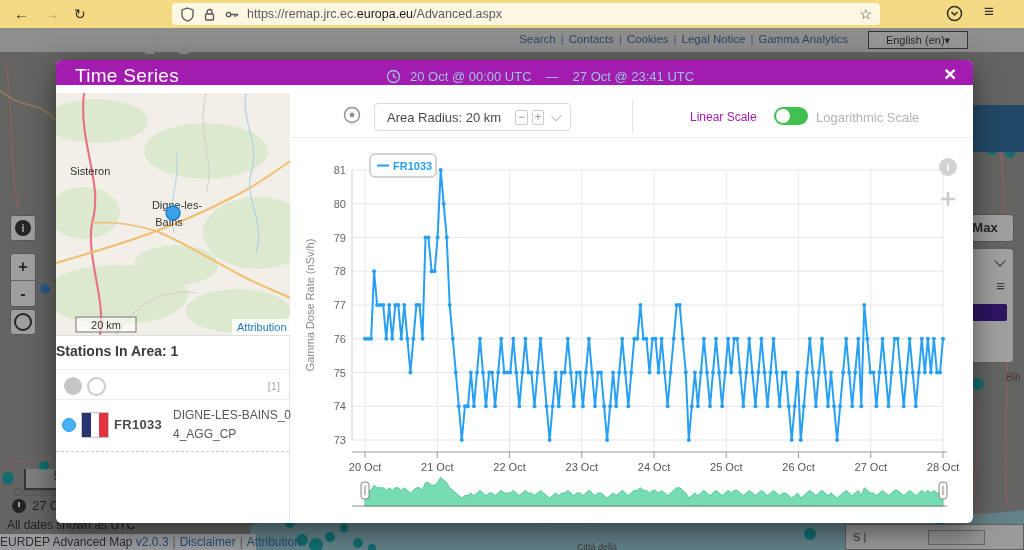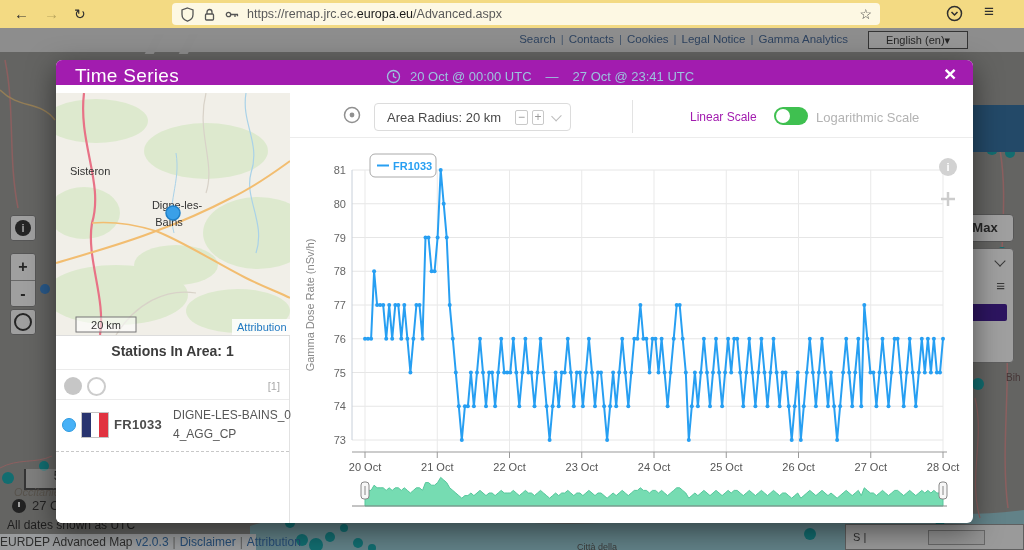--- a/index.html
+++ b/index.html
@@ -81,21 +81,21 @@
   #modal-dates{position:absolute;left:330px;top:0;height:33px;display:flex;align-items:center;
                color:#9dc3de;font-size:13px}
   #modal-dates svg{margin-right:9px}
   #modal-dates .dash{margin:0 14px}
   #modal-close{position:absolute;left:888px;top:2px;font-size:21px;font-weight:700;color:#fff;cursor:pointer}
 
   
   #left-panel{position:absolute;left:0;top:33px;width:234px;height:430px;border-right:1px solid #e2e2e2;
               box-sizing:border-box;background:#fff;border-radius:0 0 0 6px}
   #minimap{position:absolute;left:0;top:0;width:234px;height:242px;border-bottom:1px solid #ddd;cursor:grab}
-  #stations-heading{position:absolute;left:0;top:250px;width:100%;text-align:center;font-size:14px;
+  #stations-heading{position:absolute;left:0;top:250px;width:100%;font-size:14px;
                     font-weight:700;color:#3c3c3c}
   .lp-hr{position:absolute;left:0;width:100%;border-top:1px solid #ebebeb}
   #legend-row{position:absolute;left:0;top:282px;width:100%;height:22px}
   #legend-row .c1{position:absolute;left:8px;top:2px;width:18px;height:18px;border-radius:50%;background:#c6c6c6;cursor:pointer}
   #legend-row .c2{position:absolute;left:31px;top:2px;width:15px;height:15px;border-radius:50%;background:#fff;
                   border:2px solid #ccc;cursor:pointer}
   #legend-row .cnt{position:absolute;right:9px;top:5px;font-size:11px;color:#aaa}
   #station-row{position:absolute;left:0;top:310px;width:100%;height:46px;cursor:pointer}
   #station-row .sdot{position:absolute;left:6px;top:15px;width:14px;height:14px;border-radius:50%;
                      background:#47b1f7;border:1.5px solid #2e9ae0;box-sizing:border-box}

